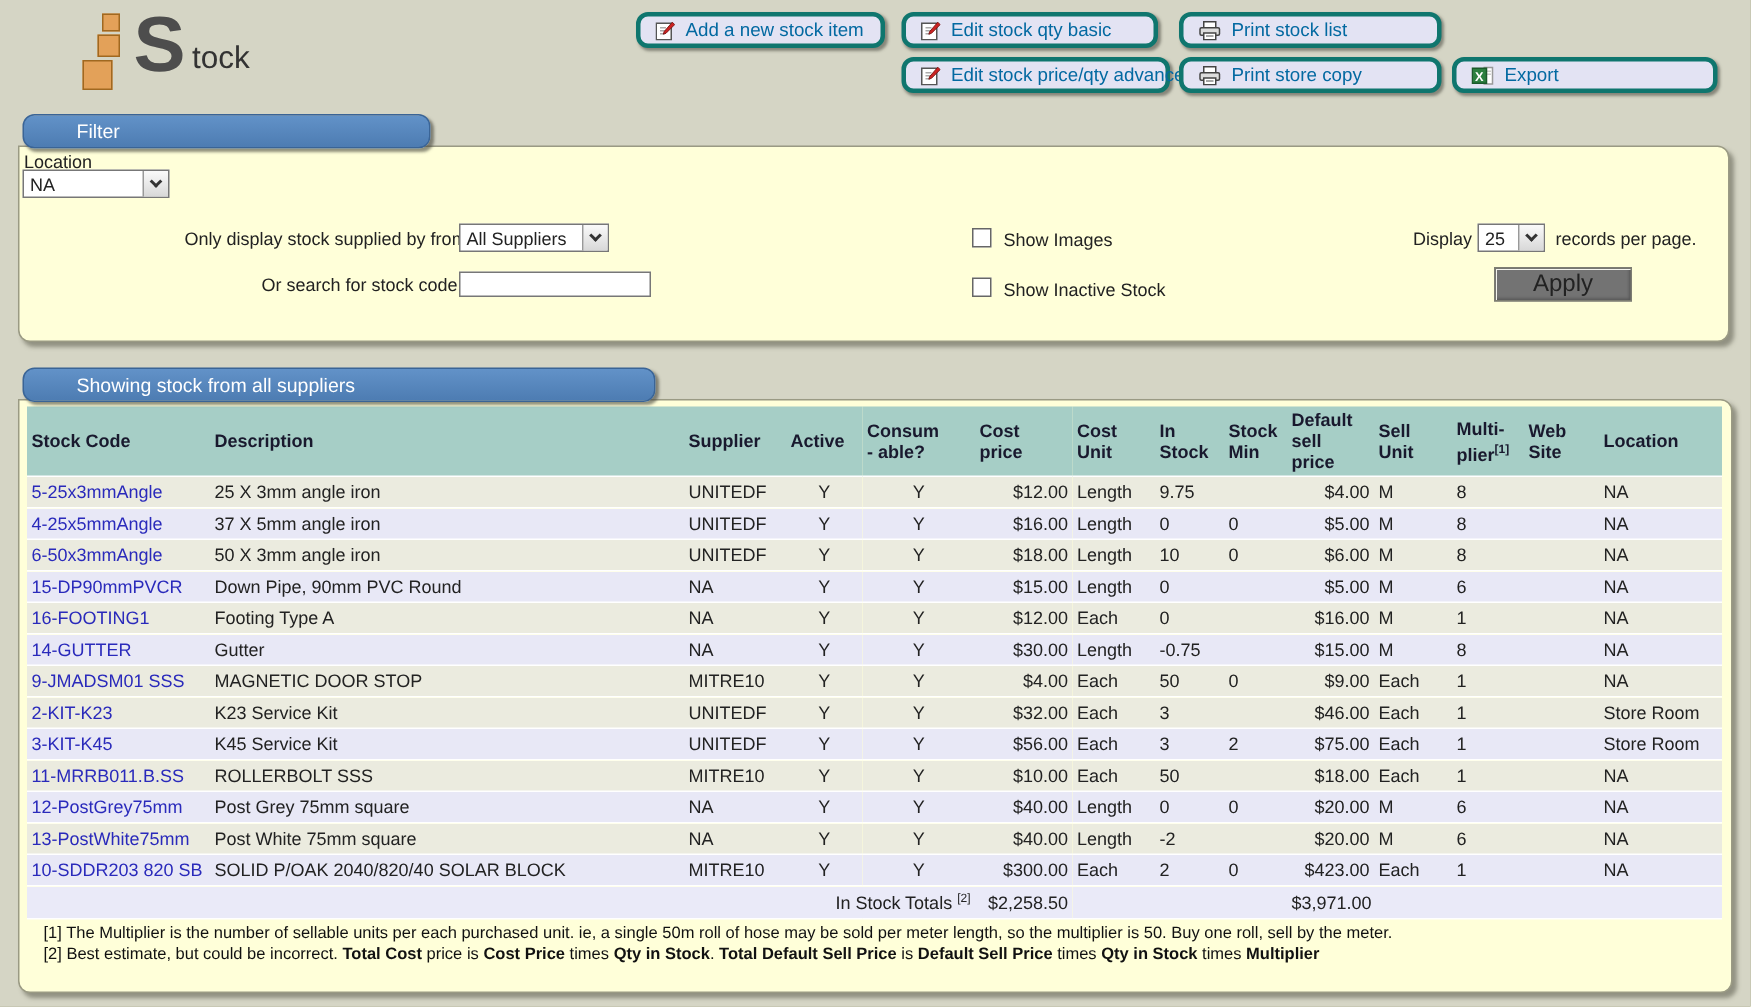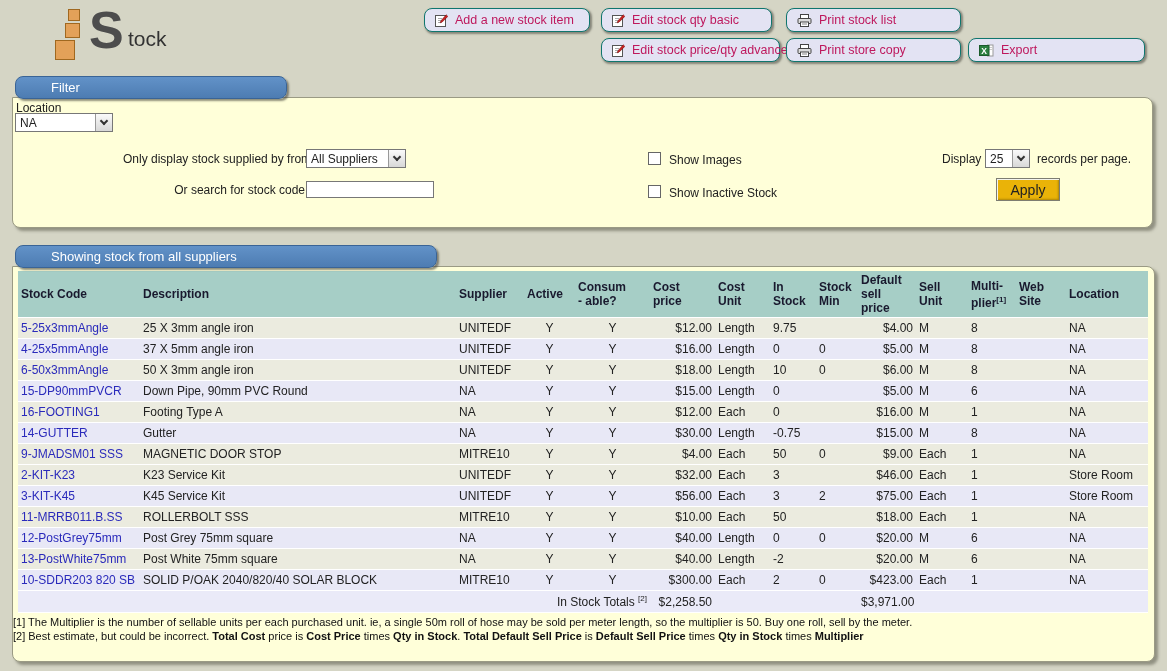--- a/index.html
+++ b/index.html
@@ -13,23 +13,23 @@
   .logo { position:absolute; left:52px; top:6px; width:200px; height:58px; }
   .sq { position:absolute; background:var(--logo-orange,#e3a159); border:1px solid #a06820; }
   .sq1 { width:12px; height:12px; left:16px; top:3px; }
   .sq2 { width:15px; height:15px; left:13px; top:17px; }
   .sq3 { width:20px; height:20px; left:3px; top:34px; }
   .logo-s { position:absolute; left:37px; top:-6px; font-size:52px; font-weight:bold; color:#4d4d4d; }
   .logo-rest { position:absolute; left:76px; top:21px; font-size:21px; color:#333; }
   
   .tbtn {
     position:absolute; height:24px; display:flex; align-items:center; gap:7px;
-    padding:0 10px; background:var(--button-bg,#e3e3f3); border:1px solid #0f766e;
+    padding:0 10px; background:var(--button-bg,#e3e3f3); border:3px solid #0f766e;
     border-radius:8px; box-shadow:1.5px 1.5px 2px rgba(70,70,60,.55);
-    font-family:"Liberation Sans",sans-serif; font-size:12.5px; color:#be185d; cursor:pointer;
+    font-family:"Liberation Sans",sans-serif; font-size:12.5px; color:#0369a1; cursor:pointer;
     text-align:left; white-space:nowrap;
   }
   .tbtn .icon { display:inline-flex; flex:0 0 auto; }
   
   .tab {
     position:absolute; height:23px; border-radius:8px;
     background:linear-gradient(var(--tab-blue,#6292c8), #4d7cb2);
     border:1px solid #3a6496; box-shadow:2px 2px 2px rgba(70,70,60,.6);
     color:#fff; font-size:13px; line-height:21px; padding-left:35px; z-index:3; cursor:pointer;
   }
@@ -46,43 +46,43 @@
   }
   .sel .val { flex:1; padding:2px 4px; font-size:12px; white-space:nowrap; overflow:hidden; }
   .sel .arrow { width:17px; background:linear-gradient(#fafafa,#d8d8d8); border-left:1px solid #999;
     display:flex; align-items:center; justify-content:center; }
   .chev { width:6px; height:6px; border-right:2px solid #333; border-bottom:2px solid #333;
     transform:rotate(45deg); margin-top:-3px; }
   .txt { position:absolute; background:#fff; border:1px solid #777; height:17px; padding:1px 3px;
     font-family:"Liberation Sans",sans-serif; font-size:12px; }
   .cb { position:absolute; width:13px; height:13px; background:#fff; border:1px solid #666; cursor:pointer; }
   .apply {
-    position:absolute; width:64px; height:23px; background:#eab308; border:1px solid #7d7d72;
+    position:absolute; width:92px; height:23px; background:#737373; border:1px solid #7d7d72;
     box-shadow:inset 1px 1px 0 #f4f4ee, inset -1px -1px 2px rgba(0,0,0,.25);
-    font-family:"Liberation Sans",sans-serif; font-size:14px; color:#222; cursor:pointer;
+    font-family:"Liberation Sans",sans-serif; font-size:16px; color:#222; cursor:pointer;
   }
   
   table.stock { border-collapse:collapse; table-layout:fixed; margin:4px 0 0 5px; width:1130px; }
   table.stock th {
     background:var(--header-teal,#a6cec6); color:#19192e; font-weight:bold; font-size:12px;
     text-align:left; vertical-align:middle; padding:2px 3px; white-space:pre-line; line-height:14px;
     height:33px; border-bottom:1px solid #fff;
   }
   table.stock td {
     font-size:12px; padding:0 3px; height:21px; border-bottom:1px solid #fff;
     white-space:nowrap; overflow:hidden;
   }
   tr.odd  td { background:var(--row-odd,#ebebdf); }
   tr.even td { background:var(--row-even,#e8e8f6); }
   tr.totals td { background:#eaeaf8; height:22px; }
   td.r, th.r { text-align:right; }
   td.c { text-align:center; }
   a.code { color:var(--link-blue,#2a2abb); cursor:pointer; }
   sup { font-size:8px; vertical-align:super; }
-  .footnotes { margin:3px 8px 0 0; font-size:11px; line-height:13.5px; color:#111; }
+  .footnotes { margin:3px 8px 0 16px; font-size:11px; line-height:13.5px; color:#111; }
 </style>
 </head>
 <body>
 
 <div class="page">
 
   <div class="logo">
     <div class="sq sq1"></div>
     <div class="sq sq2"></div>
     <div class="sq sq3"></div>

